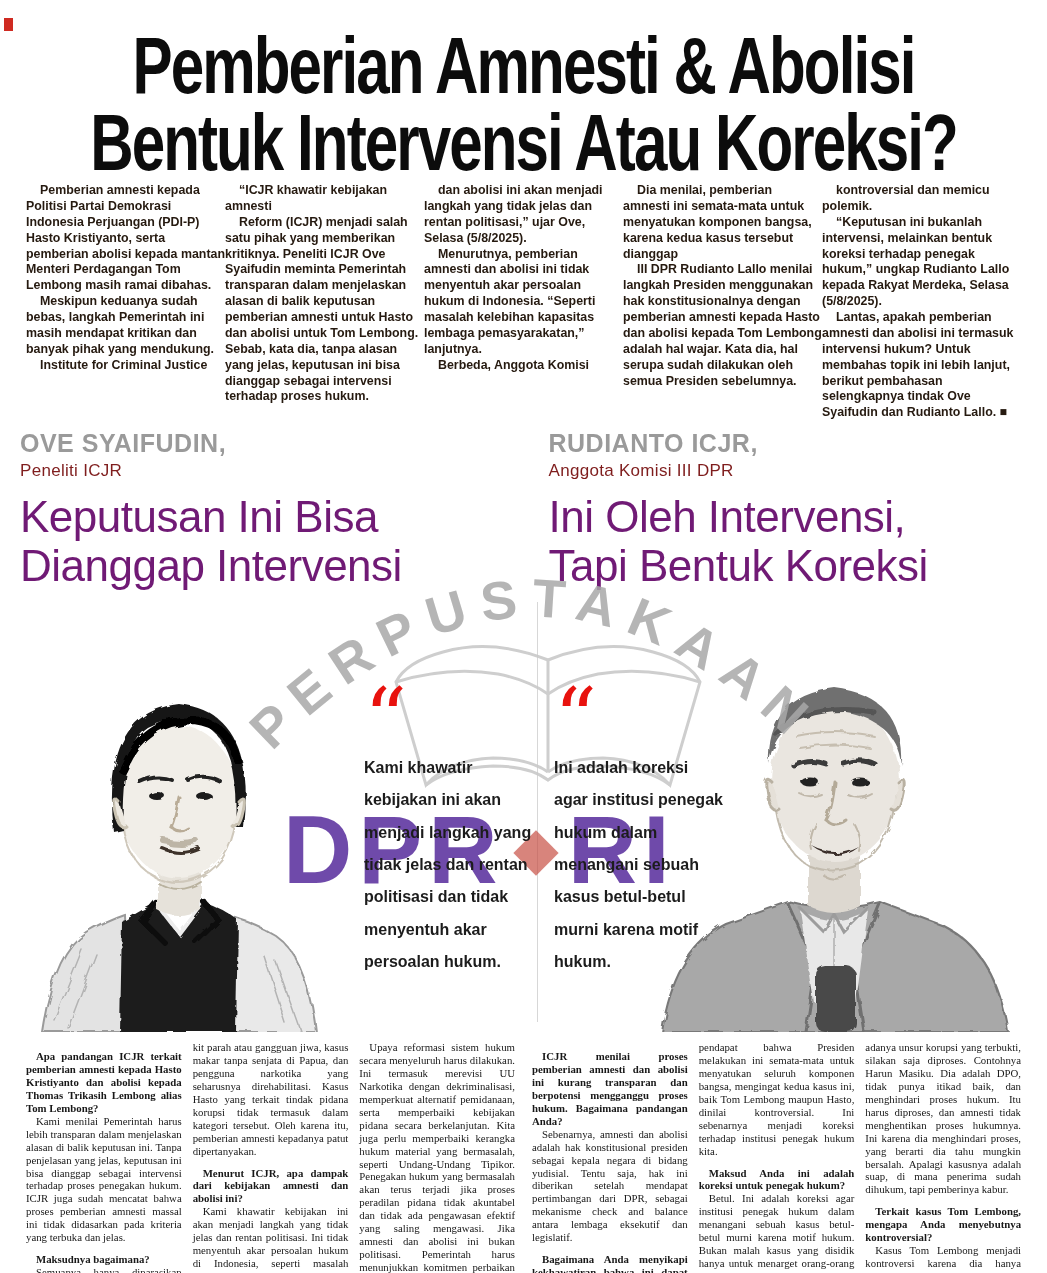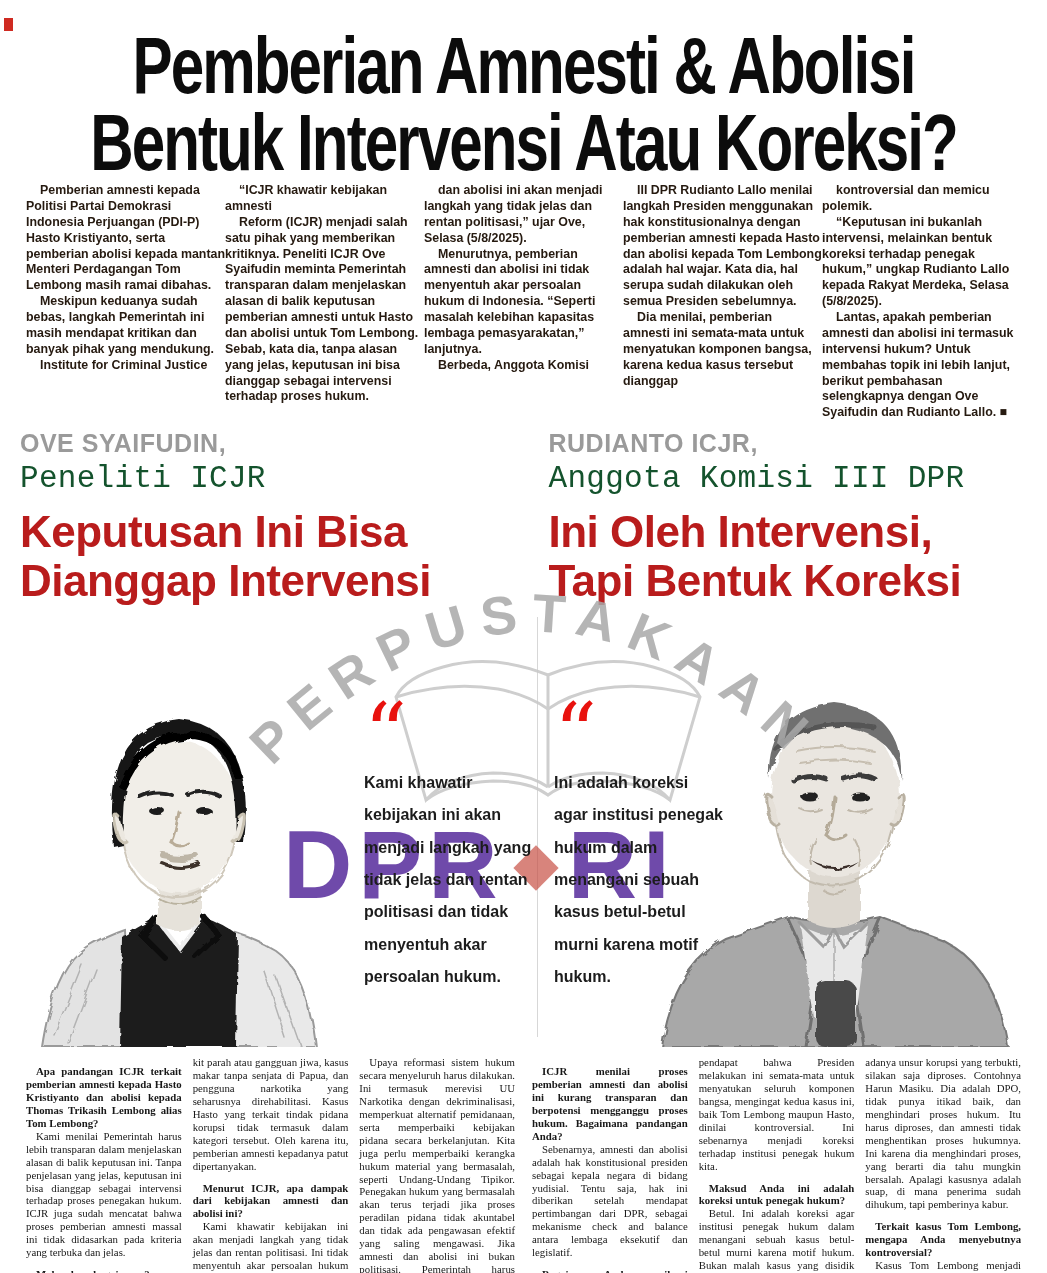--- a/index.html
+++ b/index.html
@@ -14,23 +14,23 @@
 
   
   .intro{display:flex;padding:0 26px;margin-bottom:8px;}
   .icol{flex:1;min-width:0;}
   .ip{margin:0;font-weight:bold;font-size:12.4px;line-height:1.28;color:#261a10;text-indent:14px;}
 
   
   .headers{display:flex;padding:0 20px;gap:50px;}
   .half{width:50%;}
   .kicker{font-size:25px;font-weight:bold;letter-spacing:.5px;color:#9a9a9a;}
-  .role{font-size:31px;color:#14532d;margin-top:3px;letter-spacing:.3px;font-family:Liberation Mono, monospace;}
-  .bigtitle{font-size:44px;line-height:1.1;color:#b91c1c;margin-top:12px;letter-spacing:-.5px;
-            font-weight:bold;}
+  .role{font-size:17px;color:#7f1d1d;margin-top:3px;letter-spacing:.3px;}
+  .bigtitle{font-size:44px;line-height:1.1;color:#701a75;margin-top:12px;letter-spacing:-.5px;
+            font-weight:normal;}
 
   
   .band{position:relative;height:445px;}
   .vdivider{position:absolute;left:537px;top:12px;width:1px;height:420px;background:#d7d7d7;}
   .portrait{position:absolute;z-index:1;}
   .portrait.left{left:24px;top:30px;}
   .portrait.right{left:648px;top:24px;}
   .wm{position:absolute;z-index:2;pointer-events:none;}
   .wm-arc{left:0;top:-16px;}
   .wm-book{left:388px;top:40px;opacity:.9;}
@@ -75,27 +75,27 @@
       <div class="icol">
         <p class="ip">“ICJR khawatir kebijakan amnesti</p>
         <p class="ip">Reform (ICJR) menjadi salah satu pihak yang memberikan kritiknya. Peneliti ICJR Ove Syaifudin meminta Pemerintah transparan dalam menjelaskan alasan di balik keputusan pemberian amnesti untuk Hasto dan abolisi untuk Tom Lembong. Sebab, kata dia, tanpa alasan yang jelas, keputusan ini bisa dianggap sebagai intervensi terhadap proses hukum.</p>
       </div>
       <div class="icol">
         <p class="ip">dan abolisi ini akan menjadi langkah yang tidak jelas dan rentan politisasi,” ujar Ove, Selasa (5/8/2025).</p>
         <p class="ip">Menurutnya, pemberian amnesti dan abolisi ini tidak menyentuh akar persoalan hukum di Indonesia. “Seperti masalah kelebihan kapasitas lembaga pemasyarakatan,” lanjutnya.</p>
         <p class="ip">Berbeda, Anggota Komisi</p>
       </div>
       <div class="icol">
+        <p class="ip">Dia menilai, pemberian amnesti ini semata-mata untuk menyatukan komponen bangsa, karena kedua kasus tersebut dianggap</p>
         <p class="ip">III DPR Rudianto Lallo menilai langkah Presiden menggunakan hak konstitusionalnya dengan pemberian amnesti kepada Hasto dan abolisi kepada Tom Lembong adalah hal wajar. Kata dia, hal serupa sudah dilakukan oleh semua Presiden sebelumnya.</p>
-        <p class="ip">Dia menilai, pemberian amnesti ini semata-mata untuk menyatukan komponen bangsa, karena kedua kasus tersebut dianggap</p>
       </div>
       <div class="icol">
         <p class="ip">kontroversial dan memicu polemik.</p>
         <p class="ip">“Keputusan ini bukanlah intervensi, melainkan bentuk koreksi terhadap penegak hukum,” ungkap Rudianto Lallo kepada Rakyat Merdeka, Selasa (5/8/2025).</p>
-        <p class="ip">Lantas, apakah pemberian amnesti dan abolisi ini termasuk intervensi hukum? Untuk membahas topik ini lebih lanjut, berikut pembahasan selengkapnya dengan Ove Syaifudin dan Rudianto Lallo. ■</p>
+        <p class="ip">Lantas, apakah pemberian amnesti dan abolisi ini termasuk intervensi hukum? Untuk membahas topik ini lebih lanjut, berikut pembahasan selengkapnya tindak Ove Syaifudin dan Rudianto Lallo. ■</p>
       </div>
     </div>
 
   <div class="headers">
     <div class="half">
       <div class="kicker">OVE SYAIFUDIN,</div>
       <div class="role">Peneliti ICJR</div>
       <div class="bigtitle">
         <div>Keputusan Ini Bisa</div>
         <div>Dianggap Intervensi</div>

